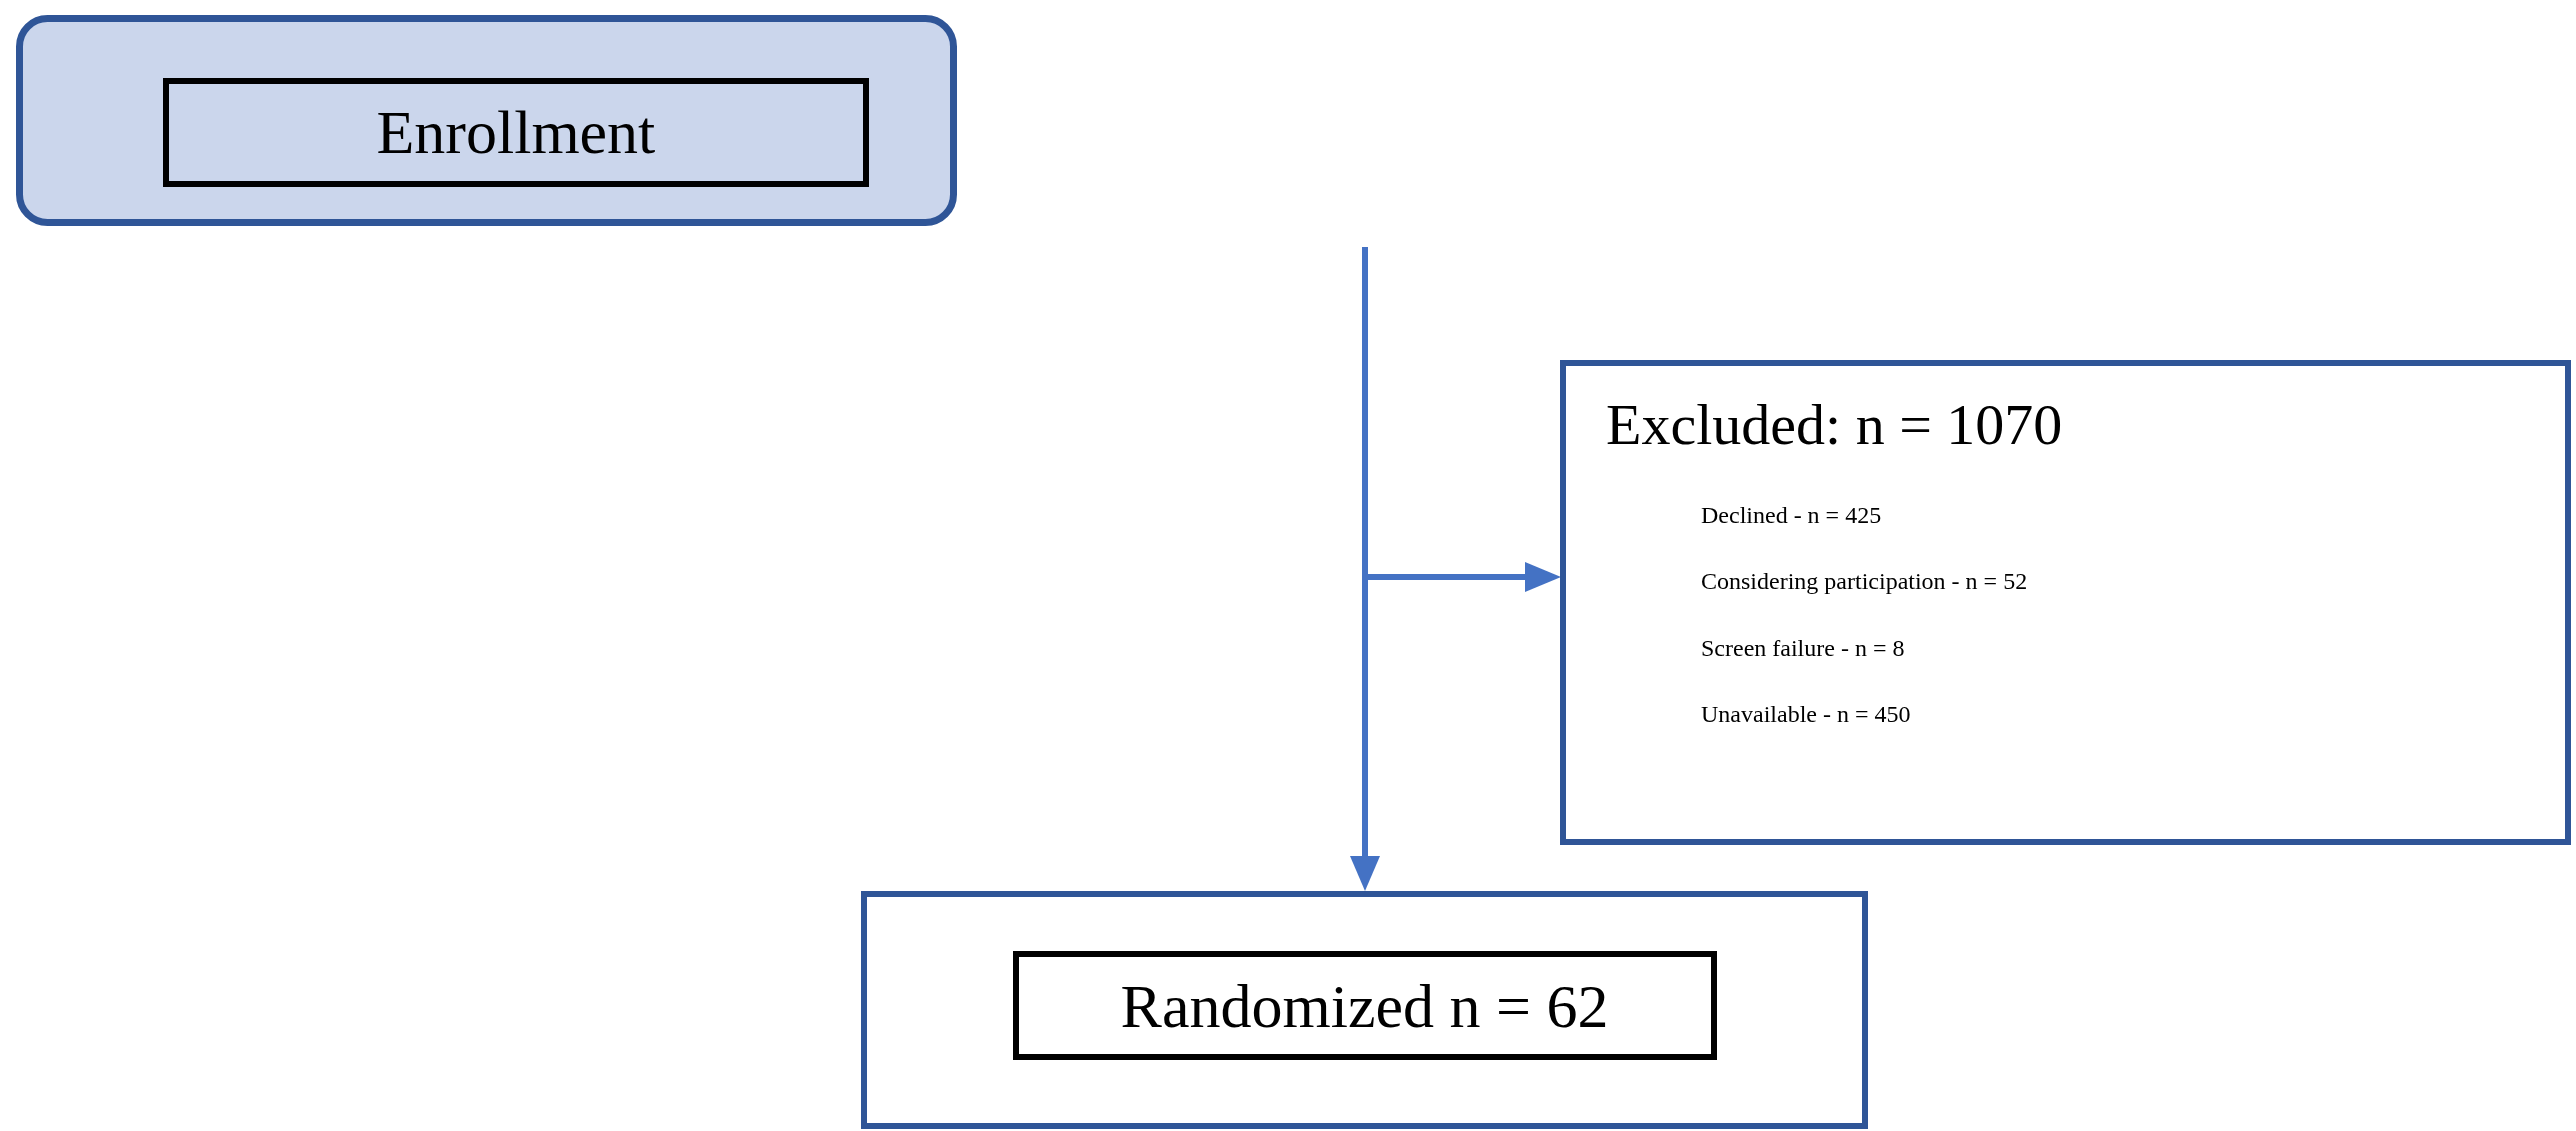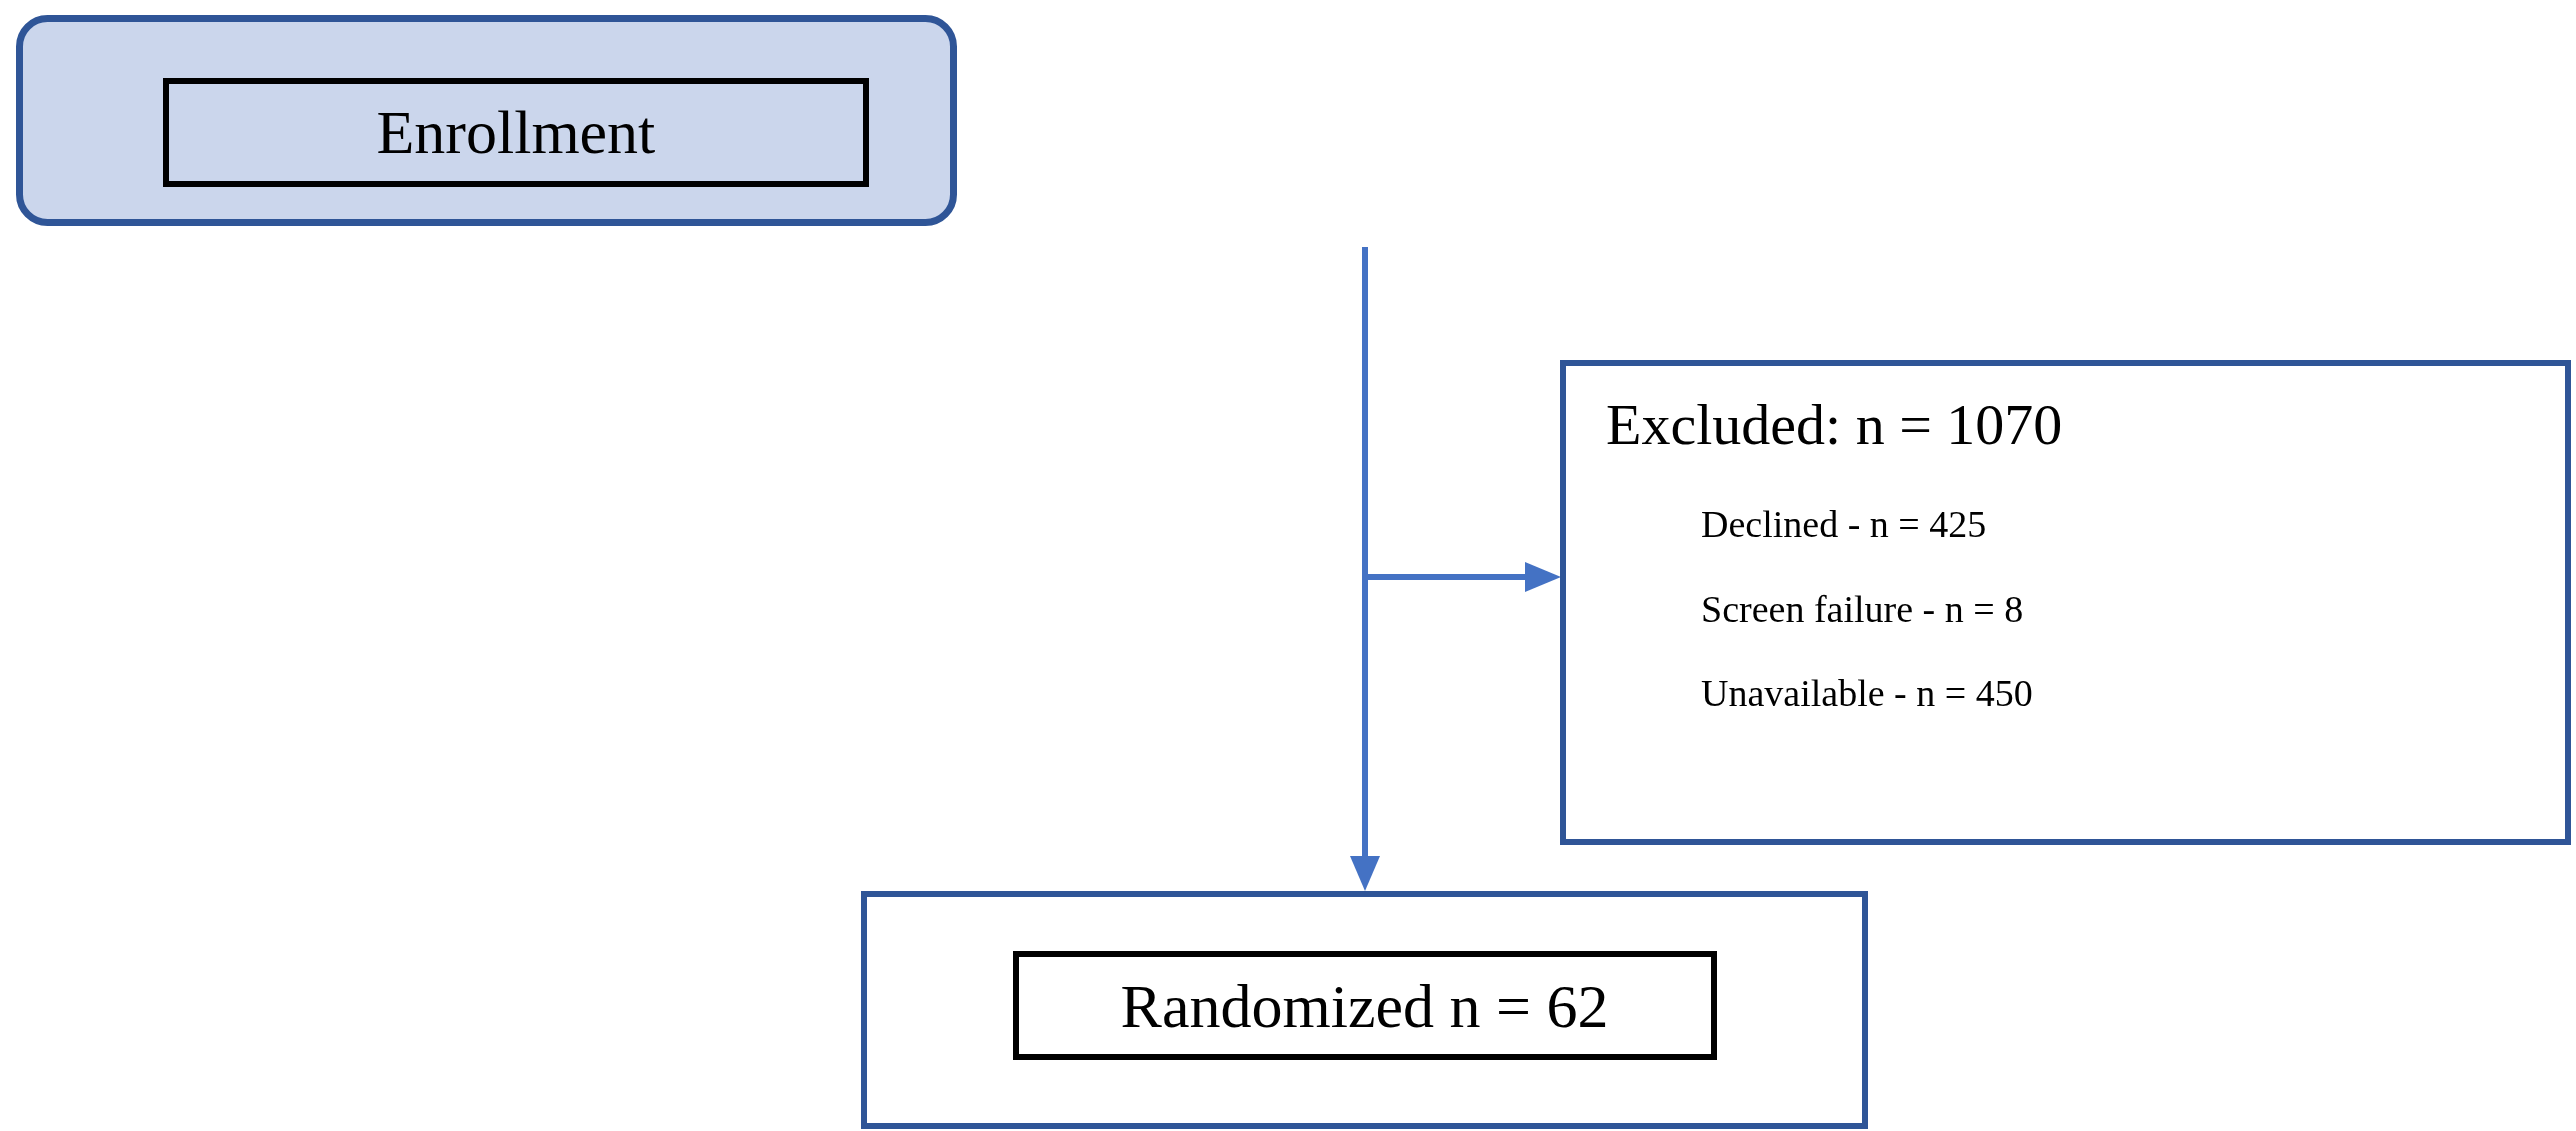--- a/index.html
+++ b/index.html
@@ -66,21 +66,21 @@
 
   .excluded-title {
     margin: 25.5px 0 0 40px;
     font-size: 58px;
     line-height: 1.15;
     white-space: nowrap;
   }
   .excluded-item {
     margin-left: 135px;
     margin-top: 35px;
-    font-size: 38px;
+    font-size: 24px;
     line-height: 1.3;
     white-space: nowrap;
   }
   .excluded-item.first { margin-top: 42px; }
 
   
   .shaft { position: absolute; background: var(--arrow); }
   .shaft.vertical   { left: 1362px; top: 247px; width: 5.5px; height: 611px; }
   .shaft.horizontal { left: 1365px; top: 574px; width: 162px; height: 5.5px; }
 
@@ -112,20 +112,21 @@
 
   <div class="shaft vertical"></div>
   <div class="arrow-head down"></div>
 
   <div class="shaft horizontal"></div>
   <div class="arrow-head right"></div>
 
   <div class="flow-box excluded">
     <div class="excluded-title">Excluded: n = 1070</div>
     <div class="excluded-item first">Declined - n = 425</div>
+    <div class="excluded-item">Considering participation - n = 52</div>
     <div class="excluded-item">Screen failure - n = 8</div>
     <div class="excluded-item">Unavailable - n = 450</div>
   </div>
 
   <div class="flow-box randomized">
     <div class="inner-rect randomized-inner">
       <span class="box-label">Randomized n = 62</span>
     </div>
   </div>
 

